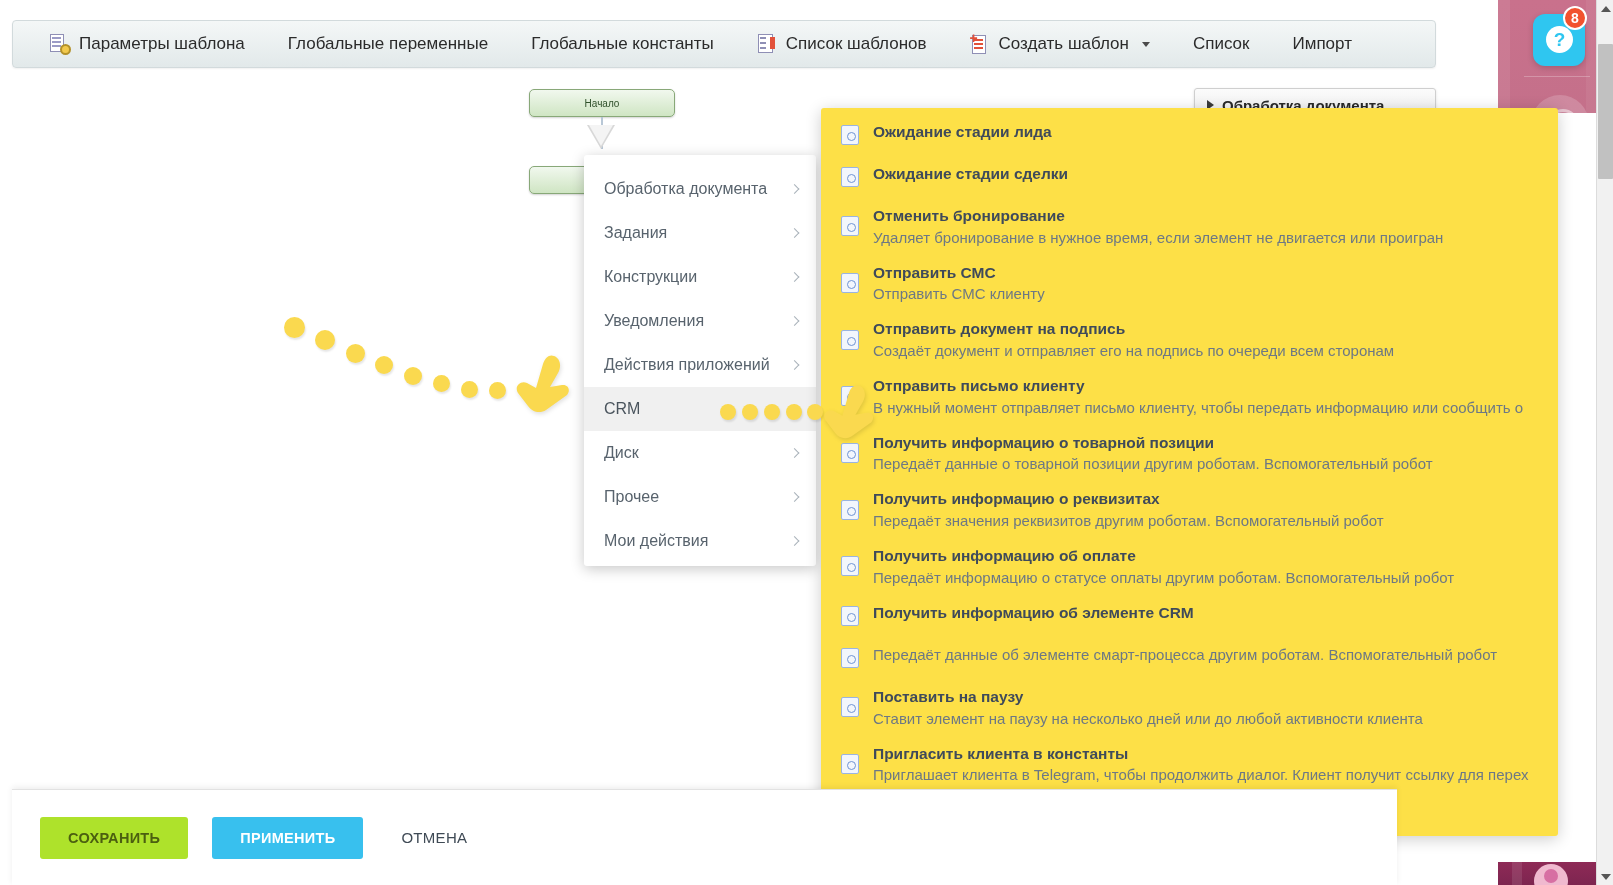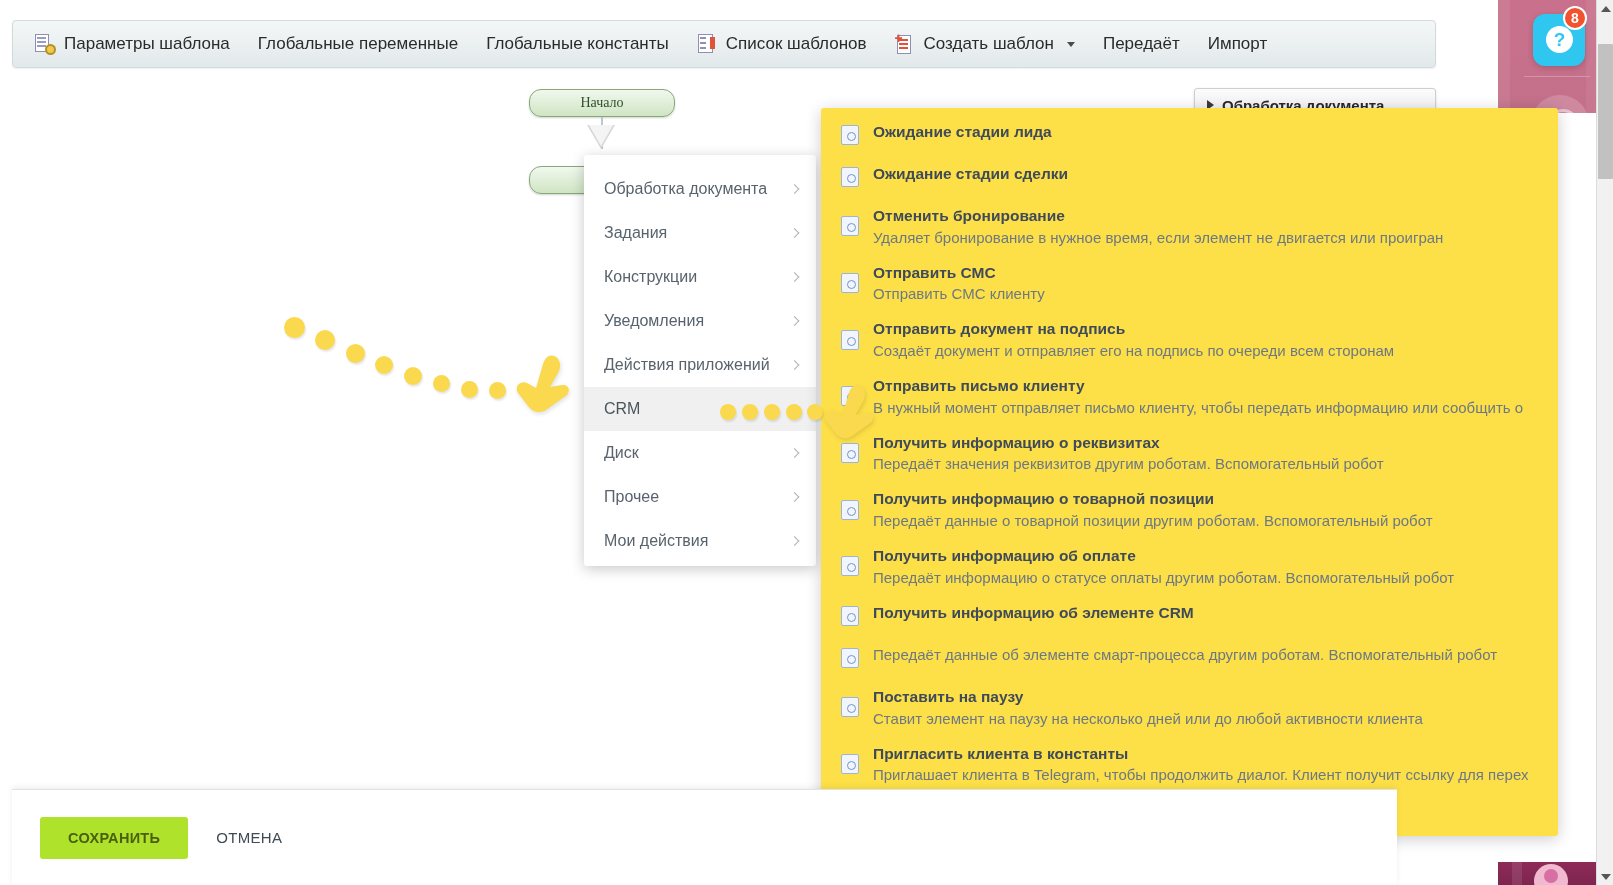--- a/index.html
+++ b/index.html
@@ -113,20 +113,21 @@
     border-radius:4px;
     display:flex; align-items:center;
     box-shadow: 0 1px 2px rgba(0,0,0,.06);
   }
   .tb-item {
     display:flex; align-items:center; gap:9px;
     padding:0 14px; height:48px;
     font-size:17px; color:#2b2b2b;
     cursor:pointer; white-space:nowrap;
     font-family:"Liberation Sans", sans-serif;
+    margin-left:15px;
   }
   .tb-item:first-child { padding-left:22px; }
   .tb-caret {
     width:0;height:0;border-left:4px solid transparent;border-right:4px solid transparent;
     border-top:5px solid #4b4b4b; margin-left:4px;
   }
 
   
   .ico-tpl-params { position:relative; width:20px; height:20px; flex:none; }
   .ico-tpl-params .doc {
@@ -153,26 +154,26 @@
   .ico-tpl-create .ln { position:absolute; left:4px; width:9px; height:2px; background:#e2513a; }
   .ico-tpl-create .plus {
     position:absolute; left:0px; top:-2px; color:#e2513a; font-size:14px; font-weight:bold; line-height:1;
   }
 
   
   .node {
     position:absolute;
     height:28px;
     border:1px solid #88a878;
-    border-radius:12px;
+    border-radius:5px;
     background: linear-gradient(180deg,#f1f8ee 0%, #cfe5c3 100%);
     display:flex; align-items:center; justify-content:center;
-    font-size:14px; color:#2f4f2a;
+    font-size:10px; color:#2f4f2a;
     box-shadow:0 1px 2px rgba(0,0,0,.18);
-    font-family:Liberation Serif, serif;
+    font-family:Liberation Sans, sans-serif;
   }
   #node-start { left:529px; top:89px; width:146px; }
   #node-second { left:529px; top:166px; width:146px; }
   .connector {
     position:absolute; left:601px; top:117px; width:2px; height:32px; background:#b8c7d6;
   }
   .conn-arrow {
     position:absolute; left:587px; top:125px;
     width:0;height:0;border-left:14px solid transparent;border-right:14px solid transparent;
     border-top:24px solid #d8d8d8;
@@ -283,21 +284,21 @@
 
   
   .bottom-bar {
     position:absolute; left:12px; top:789px;
     width:1385px; height:96px;
     background:#ffffff;
     border-top:1px solid #e2e2e2;
     box-shadow: 0 -2px 6px rgba(0,0,0,.07);
     display:flex; align-items:center;
     padding-left:28px;
-    gap:14px;
+    gap:24px;
   }
   .btn {
     border:none; border-radius:3px;
     font-size:14.5px; font-weight:bold;
     letter-spacing:.3px;
     cursor:pointer;
     font-family:"Liberation Sans", sans-serif;
   }
   .btn-save { background:#aee22b; color:#4b5f10; padding:13px 28px; }
   .btn-apply { background:#38c0ee; color:#ffffff; padding:13px 28px; }
@@ -373,21 +374,21 @@
         <span class="ln" style="top:6px"></span>
         <span class="ln" style="top:10px"></span>
         <span class="ln" style="top:14px"></span>
         <span class="plus">+</span>
       </span>
       <span>Создать шаблон</span>
       <span class="tb-caret"></span>
     </div>
 
     <div class="tb-item">
-      <span>Передаёт</span>
+      <span>Список</span>
     </div>
 
     <div class="tb-item">
       <span>Импорт</span>
     </div>
   </div>
 
   <div class="node" id="node-start">Начало</div>
   <div class="connector"></div>
   <div class="conn-arrow"></div>
@@ -477,28 +478,28 @@
       </div>
 
       <div class="act-row">
         <span class="act-icon"></span>
         <div class="act-title">Отправить письмо клиенту</div>
         <div class="act-desc">В нужный момент отправляет письмо клиенту, чтобы передать информацию или сообщить о</div>
       </div>
 
       <div class="act-row">
         <span class="act-icon"></span>
+        <div class="act-title">Получить информацию о товарной позиции</div>
+        <div class="act-desc">Передаёт данные о товарной позиции другим роботам. Вспомогательный робот</div>
+      </div>
+
+      <div class="act-row">
+        <span class="act-icon"></span>
         <div class="act-title">Получить информацию о реквизитах</div>
         <div class="act-desc">Передаёт значения реквизитов другим роботам. Вспомогательный робот</div>
-      </div>
-
-      <div class="act-row">
-        <span class="act-icon"></span>
-        <div class="act-title">Получить информацию о товарной позиции</div>
-        <div class="act-desc">Передаёт данные о товарной позиции другим роботам. Вспомогательный робот</div>
       </div>
 
       <div class="act-row">
         <span class="act-icon"></span>
         <div class="act-title">Получить информацию об оплате</div>
         <div class="act-desc">Передаёт информацию о статусе оплаты другим роботам. Вспомогательный робот</div>
       </div>
 
       <div class="act-row">
         <span class="act-icon"></span>
@@ -551,16 +552,17 @@
   <div class="dot" style="left:786px;top:404px;width:16px;height:16px;"></div>
   <div class="dot" style="left:807px;top:404px;width:16px;height:16px;"></div>
   <div class="hand" style="left:818px;top:382px;">
     <svg width="58" height="58" viewBox="0 0 62 62">
       <path d="M44 4 C50 6 52 14 48 21 L40 35 L52 33 C58 32 61 38 57 43 L36 58 C30 62 22 60 18 54 L8 41 C4 35 10 28 17 31 L26 36 L33 12 C35 5 40 2 44 4 Z" fill="#fad94f"></path>
     </svg>
   </div>
 
   <div class="bottom-bar">
     <button class="btn btn-save">СОХРАНИТЬ</button>
+    <button class="btn btn-apply">ПРИМЕНИТЬ</button>
     <button class="btn btn-cancel">ОТМЕНА</button>
   </div>
 
 </div>
 
 </body></html>

